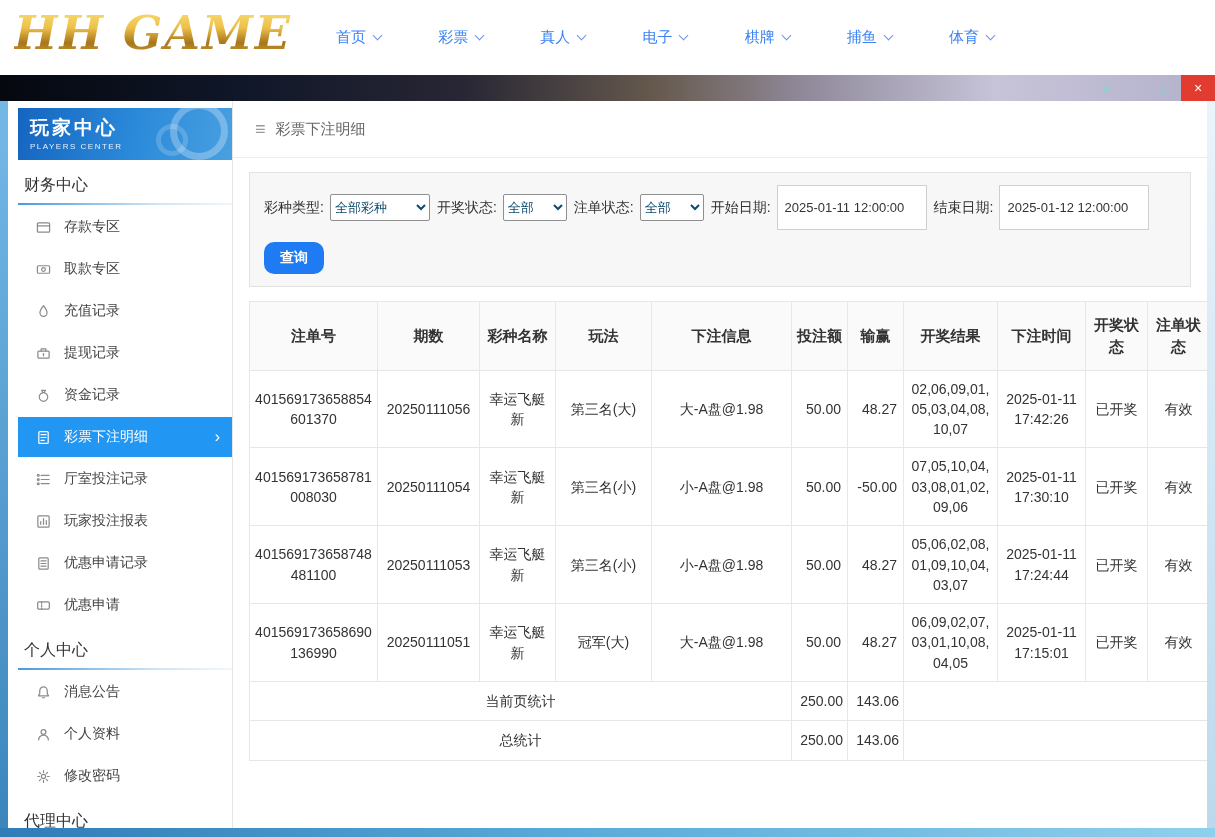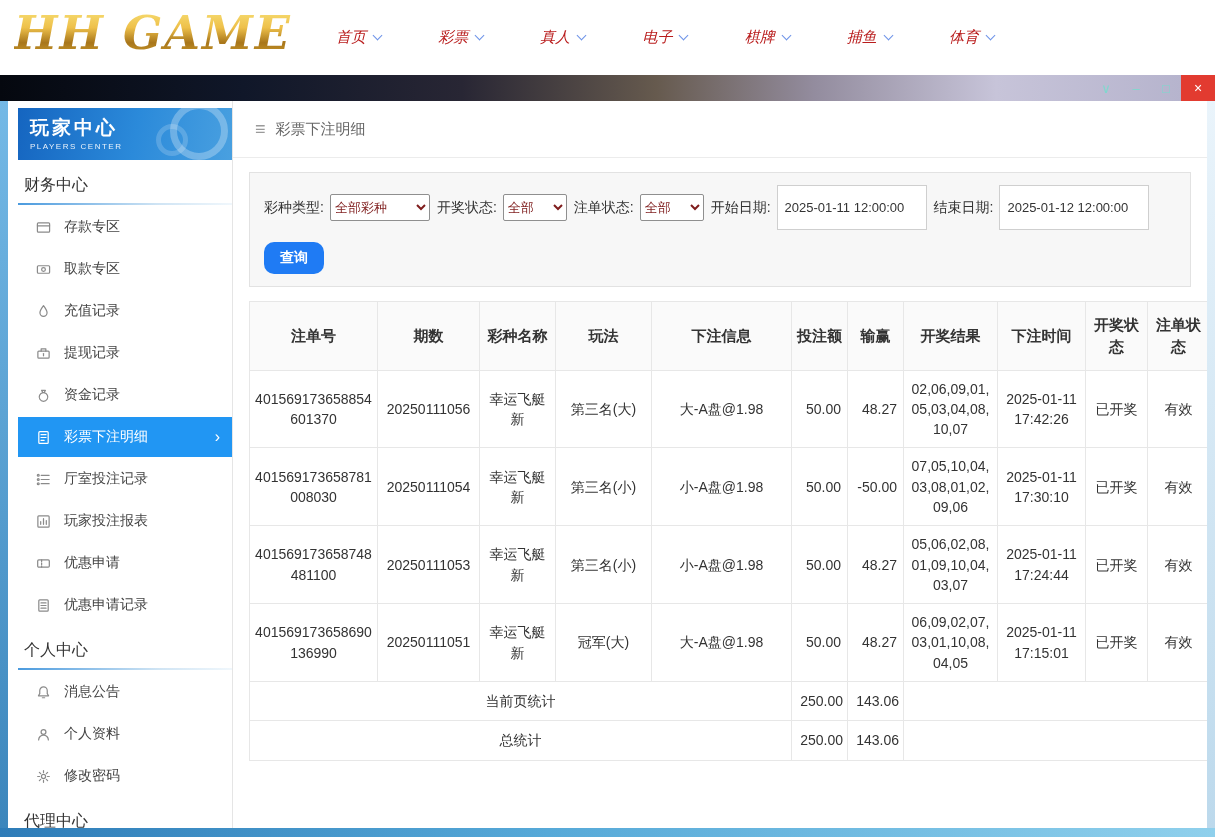--- a/index.html
+++ b/index.html
@@ -12,21 +12,21 @@
   
   .site-header { position:absolute; top:0; left:0; width:100%; height:75px; background:#fff; z-index:5; }
   .logo {
     position:absolute; left:14px; top:6px; font-size:46px; font-style:italic; font-weight:bold;
     font-family:"DejaVu Serif", serif; letter-spacing:2px;
     background:linear-gradient(180deg,#f9e47c 0%,#eec04a 40%,#a8761b 68%,#d6a52e 100%);
     -webkit-background-clip:text; background-clip:text; color:transparent;
   }
   .main-nav { position:absolute; left:336px; top:0; height:75px; width:658px;
     display:flex; justify-content:space-between; align-items:center; }
-  .nav-item { color:#b91c1c; font-size:15px; cursor:pointer; display:flex; align-items:center; gap:8px; white-space:nowrap;font-style:italic; }
+  .nav-item { color:#3b82f6; font-size:15px; cursor:pointer; display:flex; align-items:center; gap:8px; white-space:nowrap; }
   .chev { width:7px; height:7px; border-right:1.7px solid #6d93e8; border-bottom:1.7px solid #6d93e8;
     transform:rotate(45deg); margin-top:-4px; }
 
   
   .chrome { position:absolute; top:75px; left:0; width:100%; height:26px;
     background:linear-gradient(90deg,#05080f 0%,#101729 20%,#282634 38%,#665a4e 54%,#938c9e 67%,#c7c4d9 82%,#b3b1cb 100%);
     display:flex; justify-content:flex-end; z-index:6; }
   .win-controls { display:flex; height:100%; }
   .win-btn { width:30px; display:flex; align-items:center; justify-content:center;
     color:#7fd8ce; font-size:13px; cursor:pointer; }
@@ -66,21 +66,21 @@
   .main { flex:1; min-width:0; display:flex; flex-direction:column; }
   .crumb { flex:none; height:57px; border-bottom:1px solid #ececec; display:flex; align-items:center;
     gap:10px; padding-left:22px; color:#666; font-size:15px; }
   .menu-ic { color:#9a9a9a; font-size:18px; cursor:pointer; line-height:1; }
   .content { flex:1; padding:14px 16px 0 16px; overflow:hidden; }
 
   
   .filter { background:#f7f7f7; border:1px solid #e2e2e2; padding:12px 12px 12px 14px; }
   .f-row { display:flex; align-items:center; font-size:14px; color:#333; }
   .fg { display:flex; align-items:center; gap:6px; margin-right:7px; white-space:nowrap; }
-  .sel { height:27px; font-size:13px; color:#7f1d1d; border:1px solid #8f8f8f; background:#fff; border-radius:2px; }
+  .sel { height:27px; font-size:13px; color:#0c4a6e; border:1px solid #8f8f8f; background:#fff; border-radius:2px; }
   .w100 { width:100px; } .w64 { width:64px; }
   .date-input { width:150px; height:45px; border:1px solid #cfcfcf; padding:0 7px; font-size:13px;
     color:#333; background:#fff; }
   .btn-search { margin-top:12px; background:#1f7bf4; color:#fff; border:none; padding:7px 16px;
     font-size:14px; font-weight:bold; border-radius:10px; cursor:pointer; }
 
   
   .tbl-wrap { margin-top:14px; }
   table { width:100%; border-collapse:collapse; table-layout:fixed; font-size:14px; color:#333;padding-left:15px; }
   th,td { border:1px solid #e7e7e7; text-align:center; vertical-align:middle; word-break:break-all; line-height:1.45; }
@@ -219,34 +219,34 @@
             <svg width="15" height="15" viewBox="0 0 16 16" fill="none" stroke="#8a8a8a" stroke-width="1.3" stroke-linecap="round" stroke-linejoin="round">
               <rect x="2" y="2" width="12" height="12" rx="1"></rect>
               <path d="M5 11V8M8 11V5M11 11V7"></path>
             </svg>
           </span>
           <span>玩家投注报表</span>
         </div>
         <div class="sb-item">
           <span class="ic">
             <svg width="15" height="15" viewBox="0 0 16 16" fill="none" stroke="#8a8a8a" stroke-width="1.3" stroke-linecap="round" stroke-linejoin="round">
+              <rect x="3" y="2" width="10" height="12" rx="1"></rect>
+              <path d="M5.3 5.2h5.4M5.3 8h5.4M5.3 10.8h5.4"></path>
+            </svg>
+          </span>
+          <span>优惠申请记录</span>
+        </div>
+        <div class="sb-item">
+          <span class="ic">
+            <svg width="15" height="15" viewBox="0 0 16 16" fill="none" stroke="#8a8a8a" stroke-width="1.3" stroke-linecap="round" stroke-linejoin="round">
               <rect x="1.8" y="4.2" width="12.4" height="7.6" rx="1.2"></rect>
               <path d="M6 4.2v7.6" stroke-dasharray="1.6 1.6"></path>
             </svg>
           </span>
           <span>优惠申请</span>
-        </div>
-        <div class="sb-item">
-          <span class="ic">
-            <svg width="15" height="15" viewBox="0 0 16 16" fill="none" stroke="#8a8a8a" stroke-width="1.3" stroke-linecap="round" stroke-linejoin="round">
-              <rect x="3" y="2" width="10" height="12" rx="1"></rect>
-              <path d="M5.3 5.2h5.4M5.3 8h5.4M5.3 10.8h5.4"></path>
-            </svg>
-          </span>
-          <span>优惠申请记录</span>
         </div>
         <div class="sb-section-title">个人中心</div>
         <div class="sb-line"></div>
         <div class="sb-item">
           <span class="ic">
             <svg width="15" height="15" viewBox="0 0 16 16" fill="none" stroke="#8a8a8a" stroke-width="1.3" stroke-linecap="round" stroke-linejoin="round">
               <path d="M8 2a4 4 0 0 1 4 4v3.2l1.4 2.3H2.6L4 9.2V6a4 4 0 0 1 4-4Z"></path>
               <path d="M6.8 13.6h2.4"></path>
             </svg>
           </span>

